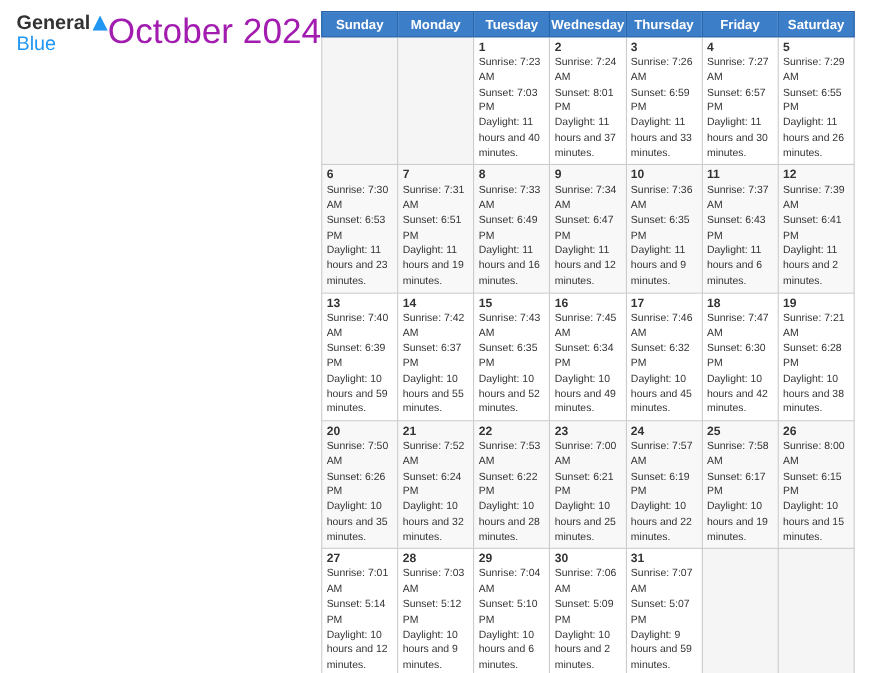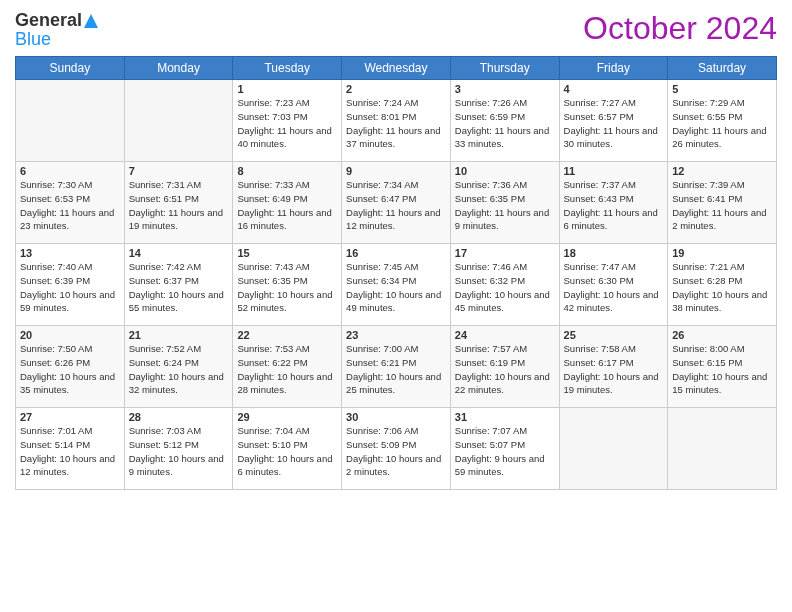--- a/index.html
+++ b/index.html
@@ -8,21 +8,21 @@
       background: #fff;
       width: 792px;
       height: 612px;
       overflow: hidden;
     }
     .page {
       width: 792px;
       height: 480px;
       padding: 10px 15px;
       display: flex;
-      flex-direction: column;
+      flex-direction: row;
     }
     .header {
       display: flex;
       justify-content: space-between;
       align-items: flex-start;
       margin-bottom: 6px;
     }
     .logo {
       display: flex;
       flex-direction: column;
@@ -46,21 +46,21 @@
       border-collapse: collapse;
       width: 100%;
       table-layout: fixed;
     }
     .calendar th {
       background-color: #3d7ec9;
       color: white;
       text-align: center;
       padding: 4px 0;
       font-size: 12px;
-      font-weight: normal;
+      font-weight: bold;
       border: 1px solid #2a65a8;
     }
     .calendar td {
       vertical-align: top;
       padding: 3px 4px;
       border: 1px solid #ccc;
       font-size: 9.5px;
       color: #333;
       background: #fff;
       height: 82px;

